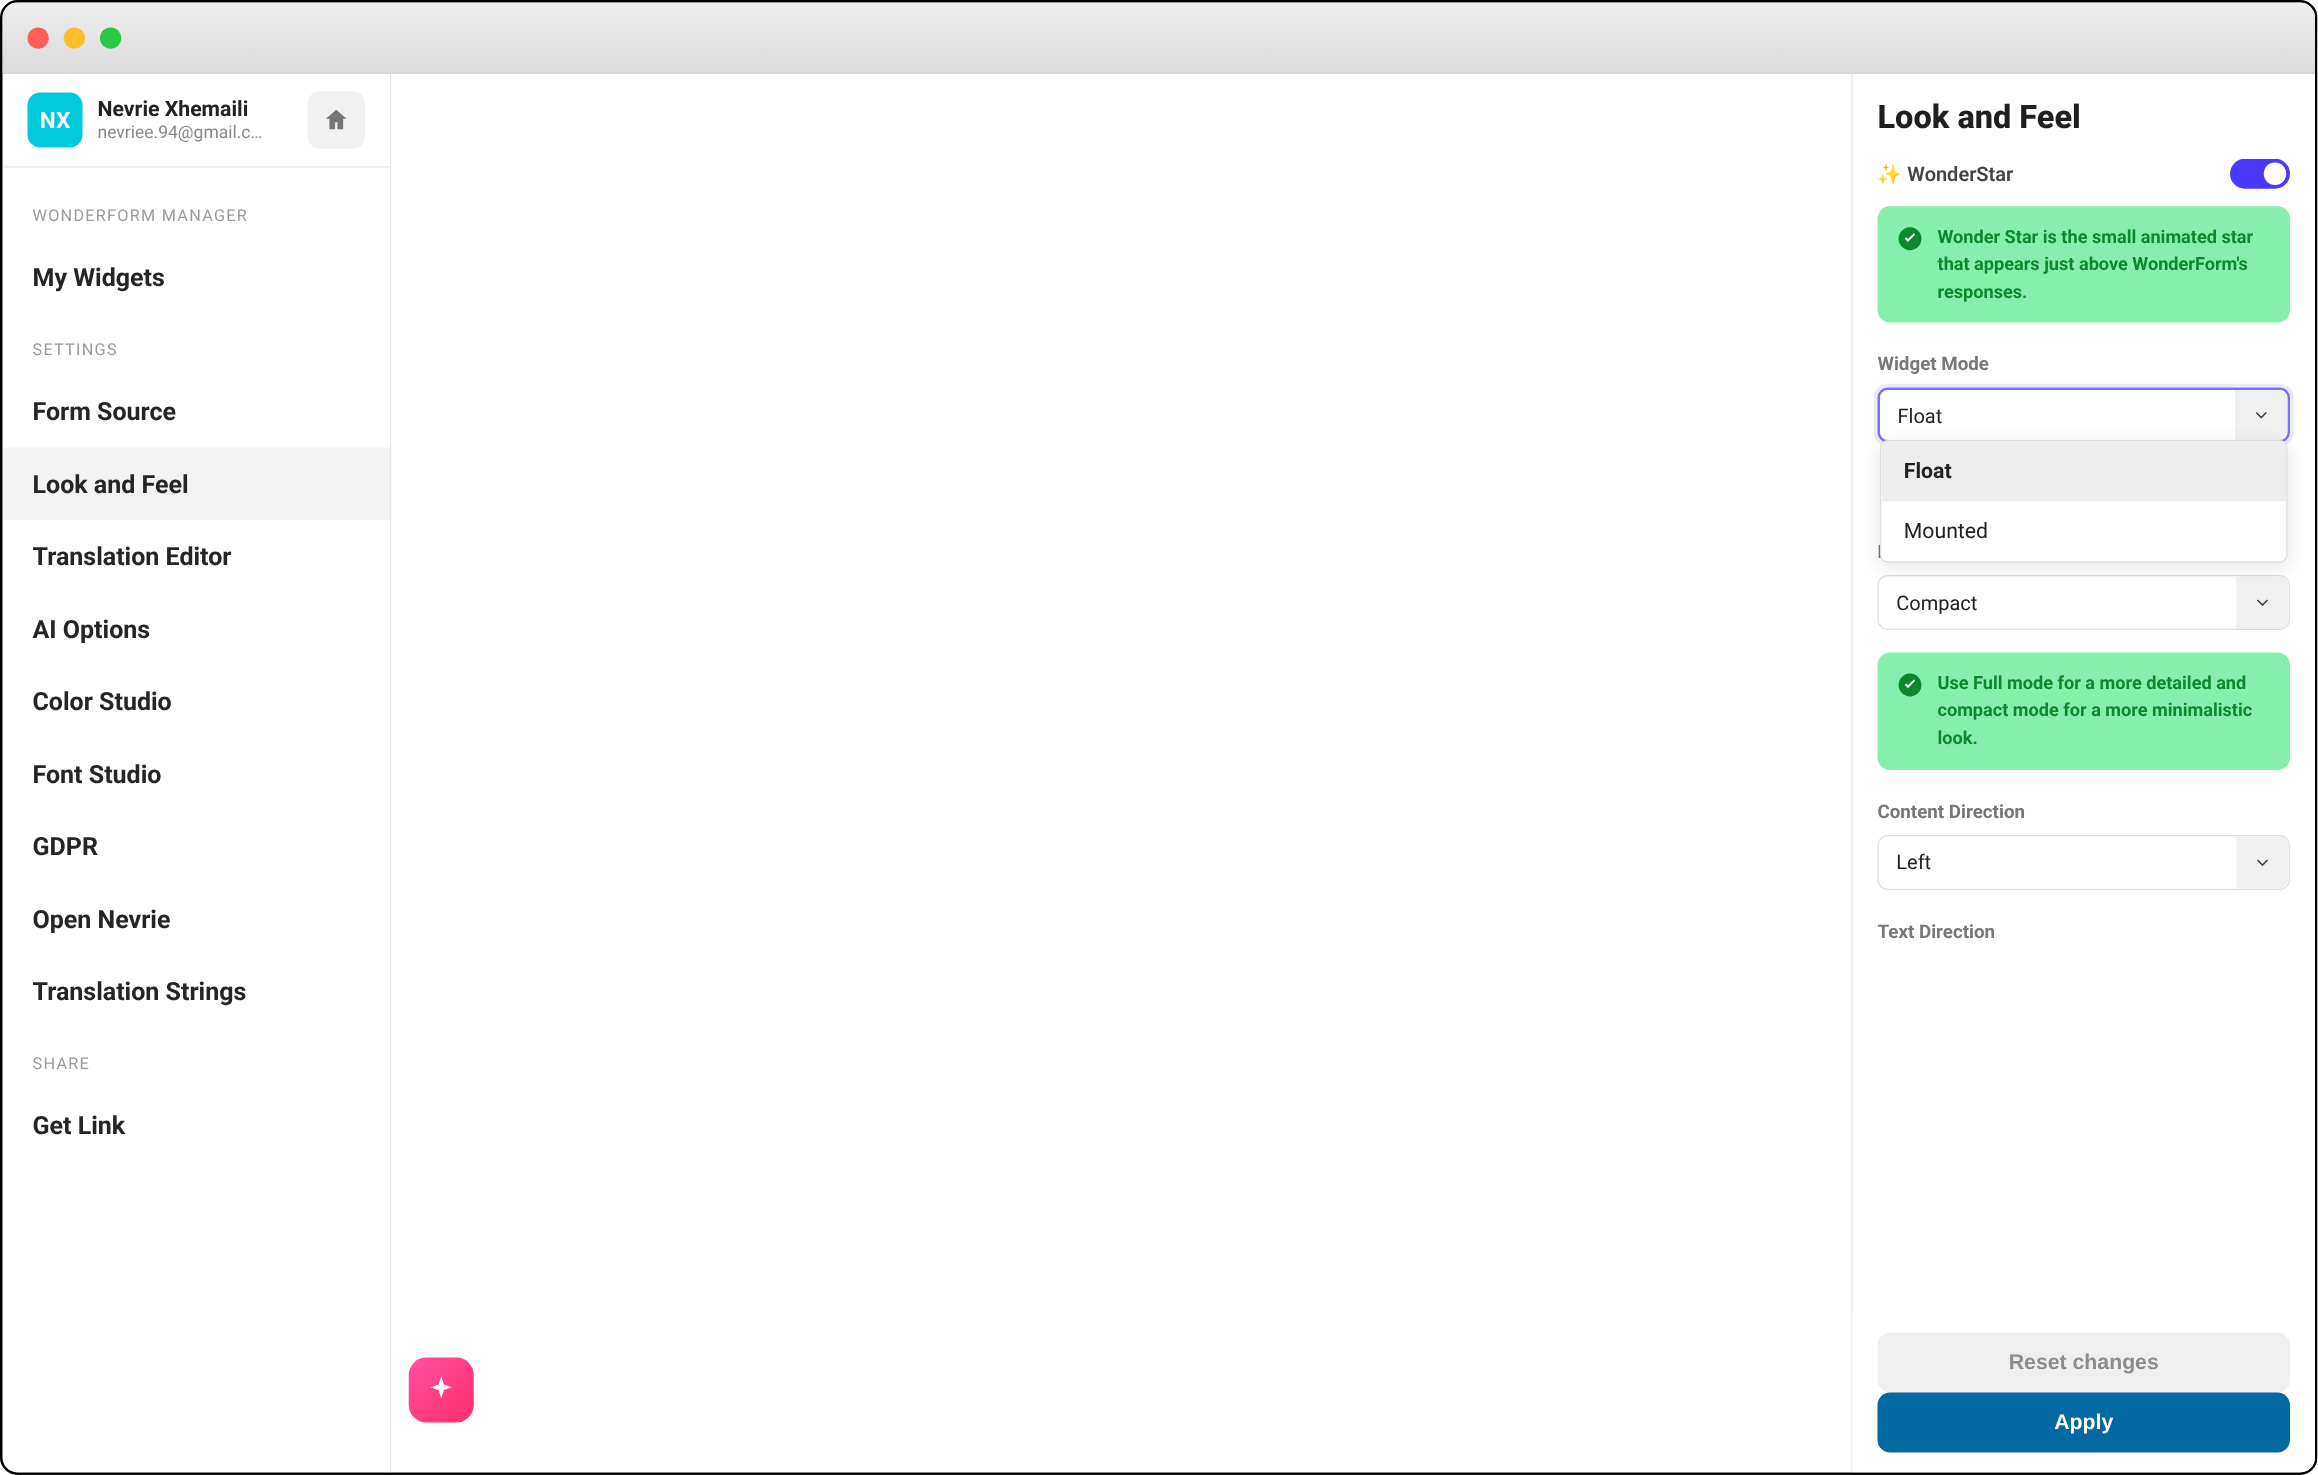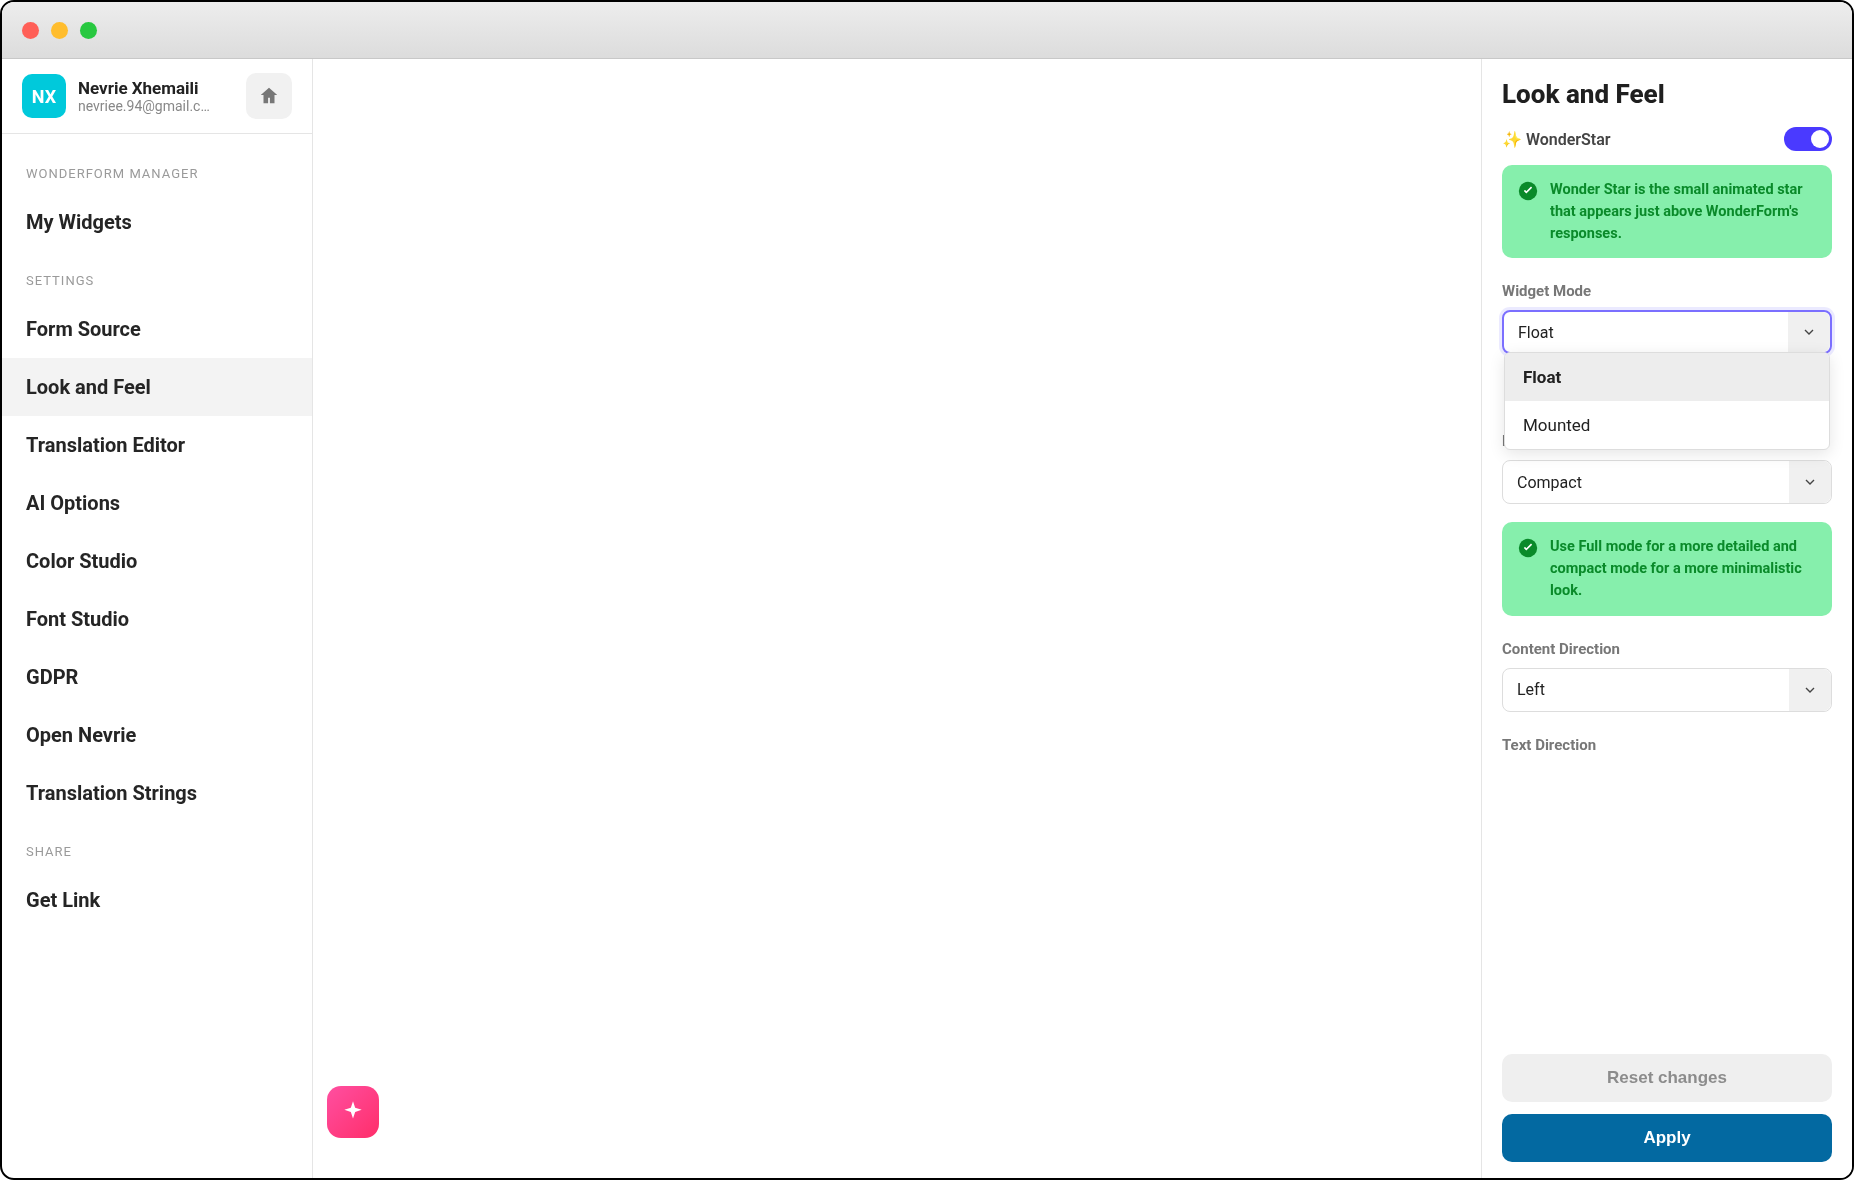--- a/index.html
+++ b/index.html
@@ -62,21 +62,21 @@
 .chevron-box svg { width: 16px; height: 16px; stroke: #444; stroke-width: 2; fill: none; }
 
 .dropdown { position: absolute; top: 100%; left: 0; right: 0; background: #fff; border: 1px solid #ddd; border-radius: 6px; box-shadow: 0 4px 16px rgba(0,0,0,0.1); z-index: 30; overflow: hidden; }
 .dropdown-inner { max-height: 160px; overflow-y: auto; }
 .dropdown-inner::-webkit-scrollbar { width: 14px; }
 .dropdown-inner::-webkit-scrollbar-track { background: #f2f2f2; }
 .dropdown-inner::-webkit-scrollbar-thumb { background: #bbb; border-radius: 3px; }
 .dropdown-item { padding: 14px 18px; font-size: 17px; color: #222; cursor: pointer; }
 .dropdown-item.selected { background: #ededed; font-weight: 700; }
 
-.footer { padding: 16px 20px 16px; background: #fff; display: flex; flex-direction: column; gap: 12px; }
+.footer { padding: 16px 20px 16px; background: #fff; display: flex; flex-direction: column; }
 .btn { height: 48px; border-radius: 10px; font-size: 17px; font-weight: 700; display: flex; align-items: center; justify-content: center; cursor: pointer; border: none; }
 .btn.reset { background: #efefef; color: #8c8c8c; }
 .btn.apply { background: #0369a1; color: #fff; }
 
 .hidden-field { height: 44px; margin-bottom: 24px; position: relative; }
 </style>
 </head>
 <body>
 
 <div class="window">

